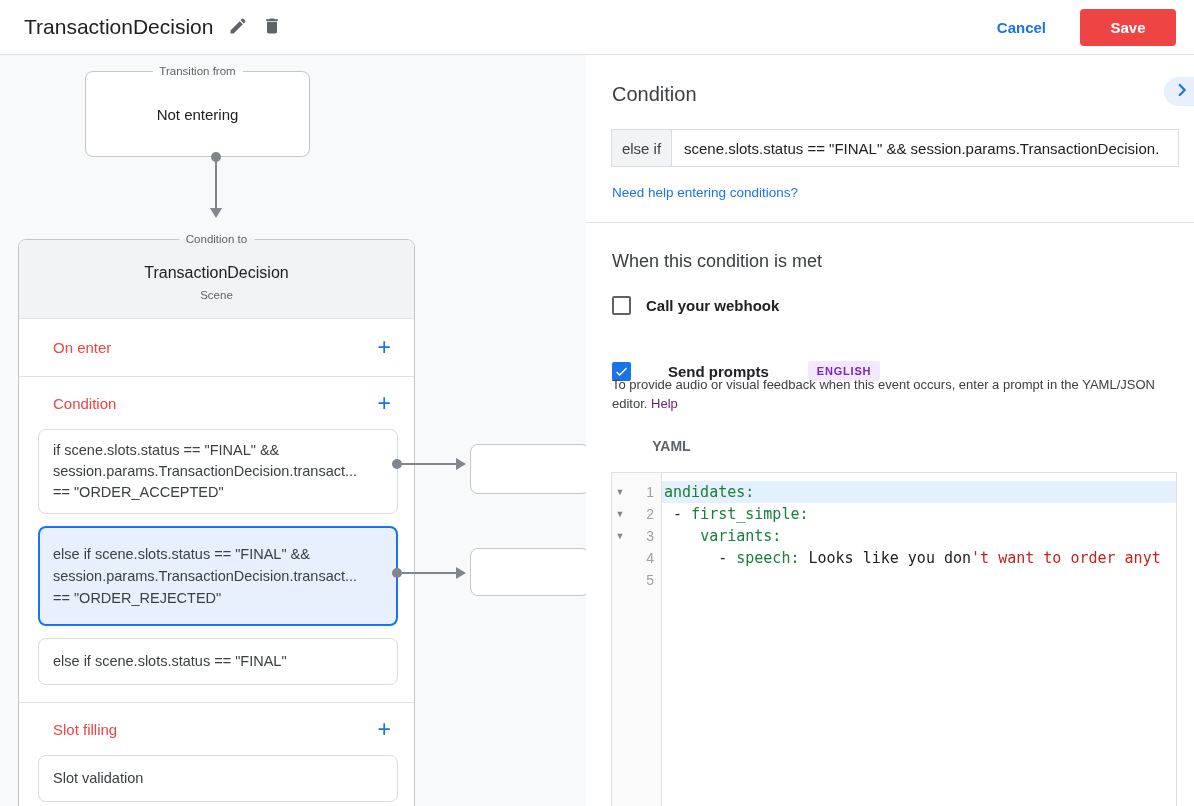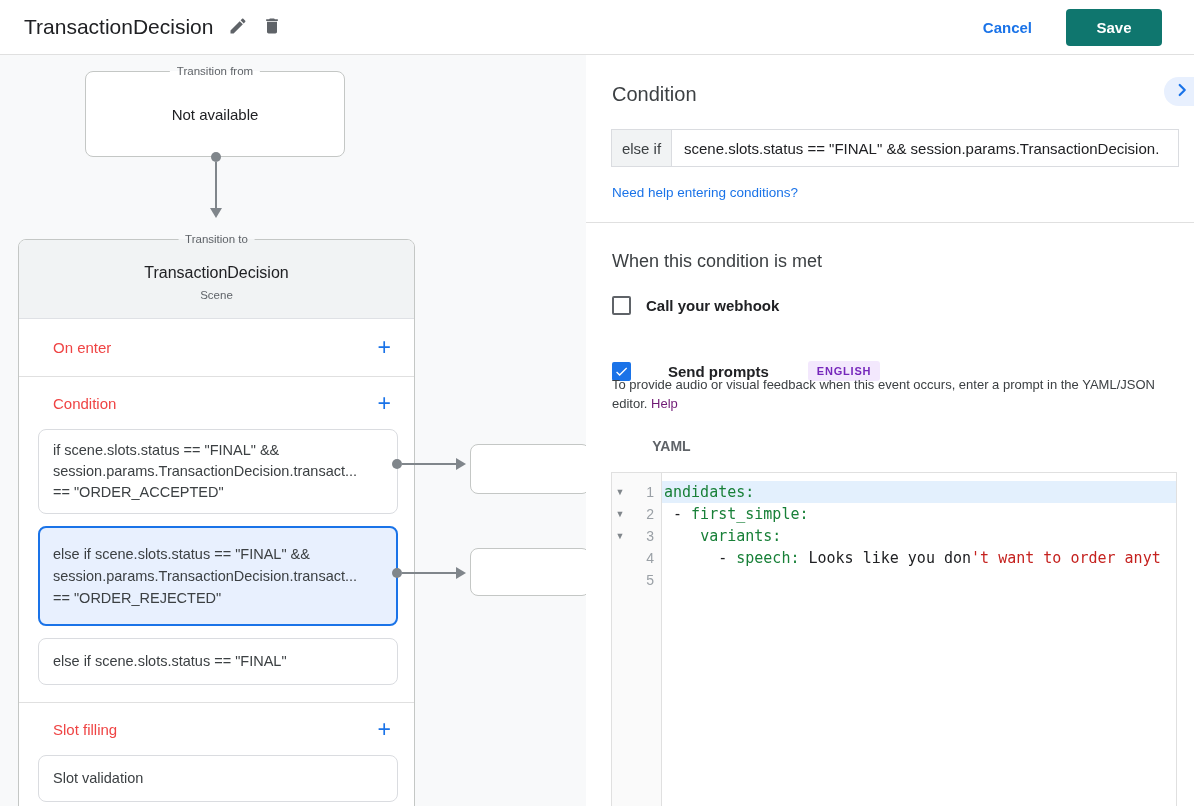--- a/index.html
+++ b/index.html
@@ -12,29 +12,29 @@
   .topbar { position:absolute; left:0; top:0; width:1194px; height:55px; background:#fff;
             border-bottom:1px solid #e0e0e0; display:flex; align-items:center; z-index:30; }
   .page-title { margin-left:24px; font-size:21px; color:#202124; }
   .icon-btn { width:34px; height:34px; border:none; background:transparent; cursor:pointer;
               display:flex; align-items:center; justify-content:center; }
   .icon-btn svg { fill:#5f6368; }
   .edit-btn { margin-left:8px; }
   .topbar-spacer { flex:1; }
   .cancel-btn { background:transparent; border:none; color:#1a73e8; font-size:15px; font-weight:700;
                 font-family:inherit; cursor:pointer; margin-right:34px; }
-  .save-btn { width:96px; height:37px; background:#0f766e; color:#fff; border:none; border-radius:4px;
-              font-size:15px; font-weight:700; font-family:inherit; cursor:pointer; margin-right:32px; }
+  .save-btn { width:96px; height:37px; background:#ef4444; color:#fff; border:none; border-radius:4px;
+              font-size:15px; font-weight:700; font-family:inherit; cursor:pointer; margin-right:18px; }
   
   .flow-panel { position:absolute; left:0; top:55px; width:586px; height:751px; background:#f8f9fa; z-index:5; }
   .flow-box { position:absolute; border:1px solid #c4c7c5; border-radius:8px; background:#fff; }
   .flow-legend { position:absolute; top:-7px; left:50%; transform:translateX(-50%);
                  font-size:11.5px; color:#5f6368; padding:0 7px; white-space:nowrap;
                  background:linear-gradient(180deg,#f8f9fa 46%,#ffffff 46%); }
-  .from-box { left:85px; top:16px; width:260px; height:86px; display:flex; align-items:center; justify-content:center; }
+  .from-box { left:85px; top:16px; width:225px; height:86px; display:flex; align-items:center; justify-content:center; }
   .from-value { font-size:15px; color:#202124; }
   .dot { position:absolute; width:10px; height:10px; border-radius:50%; background:#80868b; }
   .vline { position:absolute; width:2px; background:#80868b; }
   .arrow-down { position:absolute; width:0; height:0; border-left:6px solid transparent;
                 border-right:6px solid transparent; border-top:10px solid #80868b; }
   .hline { position:absolute; height:2px; background:#80868b; }
   .arrow-right { position:absolute; width:0; height:0; border-top:6px solid transparent;
                  border-bottom:6px solid transparent; border-left:10px solid #80868b; }
   .scene-card { left:18px; top:184px; width:397px; height:600px; }
   .scene-legend { background:linear-gradient(180deg,#f8f9fa 46%,#f1f3f4 46%); }
@@ -128,28 +128,28 @@
     </button>
     <div class="topbar-spacer"></div>
     <button class="cancel-btn">Cancel</button>
     <button class="save-btn">Save</button>
   </div>
 
   <div class="flow-panel">
 
     <div class="flow-box from-box">
       <span class="flow-legend">Transition from</span>
-      <span class="from-value">Not available</span>
+      <span class="from-value">Not entering</span>
     </div>
     <div class="dot" style="left:211px; top:97px;"></div>
     <div class="vline" style="left:215px; top:107px; height:46px;"></div>
     <div class="arrow-down" style="left:210px; top:153px;"></div>
 
     <div class="flow-box scene-card">
-      <span class="flow-legend scene-legend">Transition to</span>
+      <span class="flow-legend scene-legend">Condition to</span>
       <div class="scene-header">
         <div class="scene-title">TransactionDecision</div>
         <div class="scene-subtitle">Scene</div>
       </div>
 
       <div class="row-simple">
         <span class="row-label">On enter</span>
         <button class="add-btn">+</button>
       </div>
 

